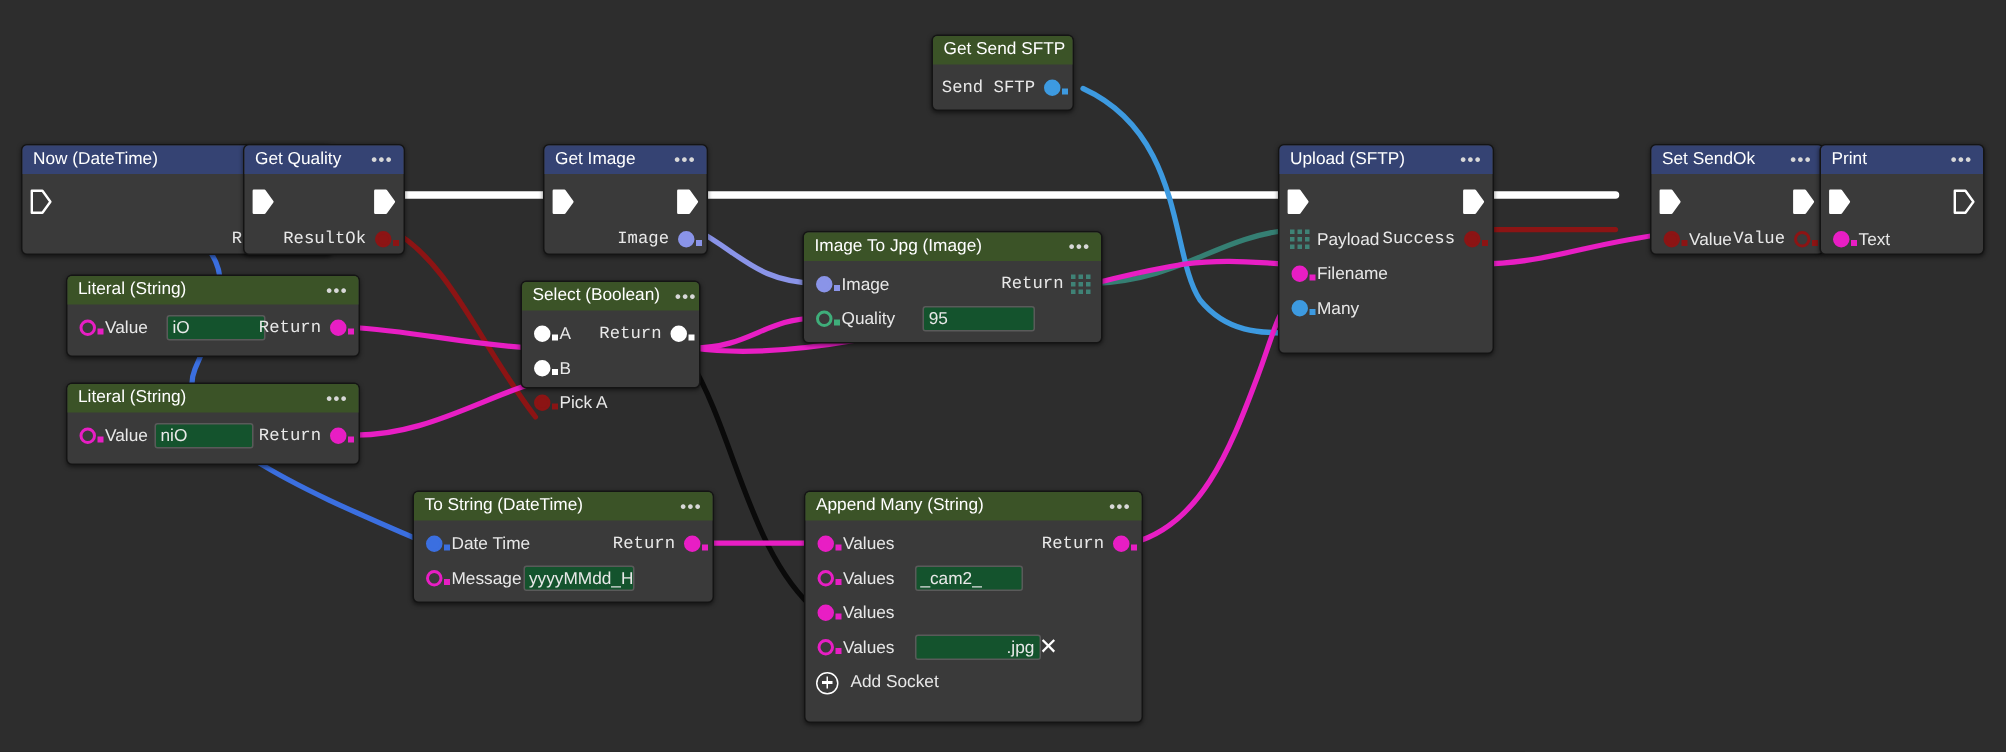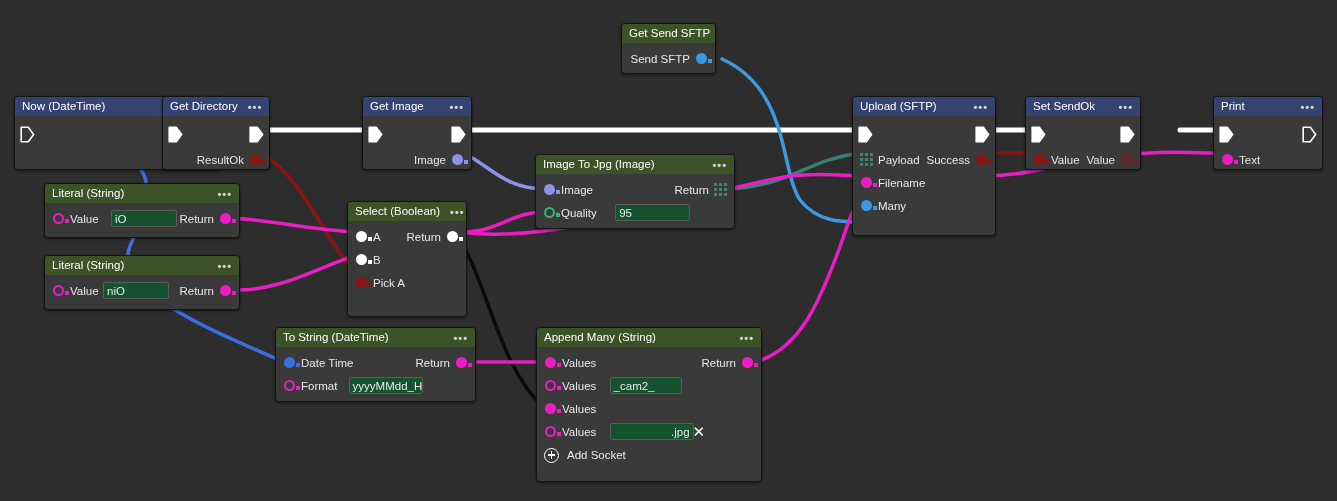--- a/index.html
+++ b/index.html
@@ -80,21 +80,21 @@
     position:absolute;width:13px;height:13px;
     display:grid;grid-template-columns:repeat(3,3px);grid-template-rows:repeat(3,3px);
     gap:2px;
   }
   .grid3 i{background:#3f8276;display:block;}
   .grid3.l{left:7px;}
   .grid3.r{right:7px;}
 
   .lbl{font-size:11.5px;color:#e8e8e8;white-space:nowrap;}
   .lbl.il{position:absolute;left:25px;}
-  .lbl.ir{position:absolute;right:25px;}
+  .lbl.ir{position:absolute;right:25px;font-family:Liberation Mono, monospace;}
 
   .field{
     position:absolute;
     background:#14532d;
     border:1px solid #5a5a5a;
     border-radius:2px;
     height:17px;line-height:16px;
     font-size:11.5px;
     color:#e9e9e9;
     padding:0 3px;
@@ -165,21 +165,21 @@
           <div class="row">
             <span class="pin r solid" style="color:#3b6fe0">
               <span class="nub"></span>
             </span>
             <span class="lbl ir">Return</span>
           </div>
         </div>
       </div>
       <div class="node blue" style="left: 162px; top: 96px; width: 108px; height: 74px;">
         <div class="title">
-          <span>Get Directory</span>
+          <span>Get Quality</span>
           <span class="dots">•••</span>
         </div>
         <div class="body">
           <div class="execrow">
             <span class="exec left">
               <svg width="15" height="17" viewBox="0 0 15 17">
                 <path d="M1.2 1.2 L8.3 1.2 L13.6 8.5 L8.3 15.8 L1.2 15.8 Z" fill="#ffffff" stroke="#ffffff" stroke-width="1.6" stroke-linejoin="round"></path>
               </svg>
             </span>
             <span class="exec right">
@@ -279,21 +279,21 @@
             <span class="lbl il">Filename</span>
           </div>
           <div class="row">
             <span class="pin l solid" style="color:#3d9ae0">
               <span class="nub"></span>
             </span>
             <span class="lbl il">Many</span>
           </div>
         </div>
       </div>
-      <div class="node blue" style="left: 1025px; top: 96px; width: 116px; height: 74px;">
+      <div class="node blue" style="left: 1100px; top: 96px; width: 116px; height: 74px;">
         <div class="title">
           <span>Set SendOk</span>
           <span class="dots">•••</span>
         </div>
         <div class="body">
           <div class="execrow">
             <span class="exec left">
               <svg width="15" height="17" viewBox="0 0 15 17">
                 <path d="M1.2 1.2 L8.3 1.2 L13.6 8.5 L8.3 15.8 L1.2 15.8 Z" fill="#ffffff" stroke="#ffffff" stroke-width="1.6" stroke-linejoin="round"></path>
               </svg>
@@ -373,21 +373,21 @@
             </span>
             <span class="lbl il">Value</span>
             <span class="field" style="left:58px;width:66px;">niO</span>
             <span class="pin r solid" style="color:#e81ec4">
               <span class="nub"></span>
             </span>
             <span class="lbl ir">Return</span>
           </div>
         </div>
       </div>
-      <div class="node green" style="left: 347px; top: 201px; width: 120px; height: 116px;">
+      <div class="node green" style="left: 347px; top: 187px; width: 120px; height: 72px;">
         <div class="title">
           <span>Select (Boolean)</span>
           <span class="dots">•••</span>
         </div>
         <div class="body">
           <div class="row">
             <span class="pin l solid" style="color:#ffffff">
               <span class="nub"></span>
             </span>
             <span class="lbl il">A</span>
@@ -456,21 +456,21 @@
             <span class="lbl il">Date Time</span>
             <span class="pin r solid" style="color:#e81ec4">
               <span class="nub"></span>
             </span>
             <span class="lbl ir">Return</span>
           </div>
           <div class="row">
             <span class="pin l hollow" style="color:#e81ec4">
               <span class="nub"></span>
             </span>
-            <span class="lbl il">Format</span>
+            <span class="lbl il">Message</span>
             <span class="field" style="left:72.6px;width:74px;">yyyyMMdd_HH</span>
           </div>
         </div>
       </div>
       <div class="node green" style="left: 536px; top: 327px; width: 226px; height: 155px;">
         <div class="title">
           <span>Append Many (String)</span>
           <span class="dots">•••</span>
         </div>
         <div class="body">

